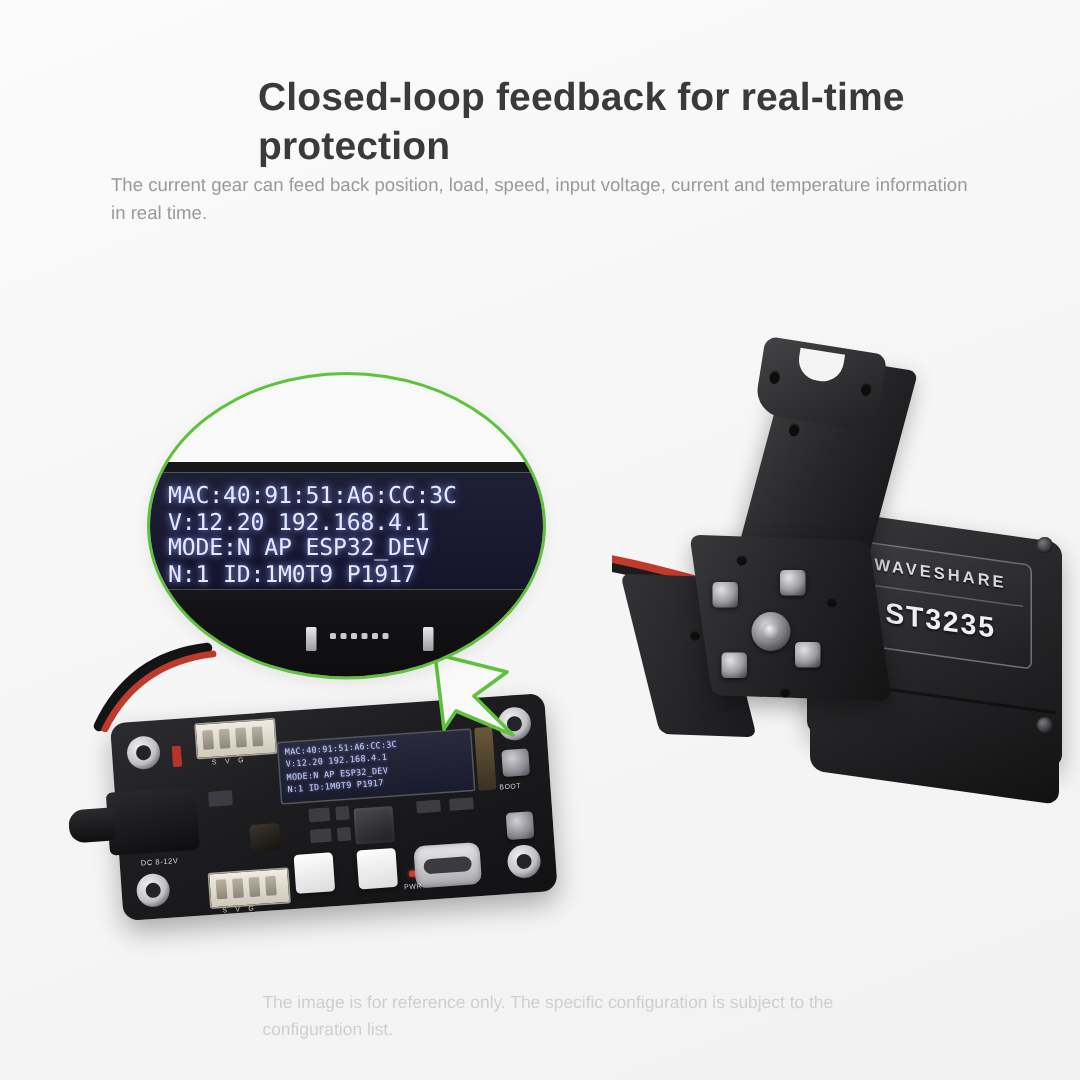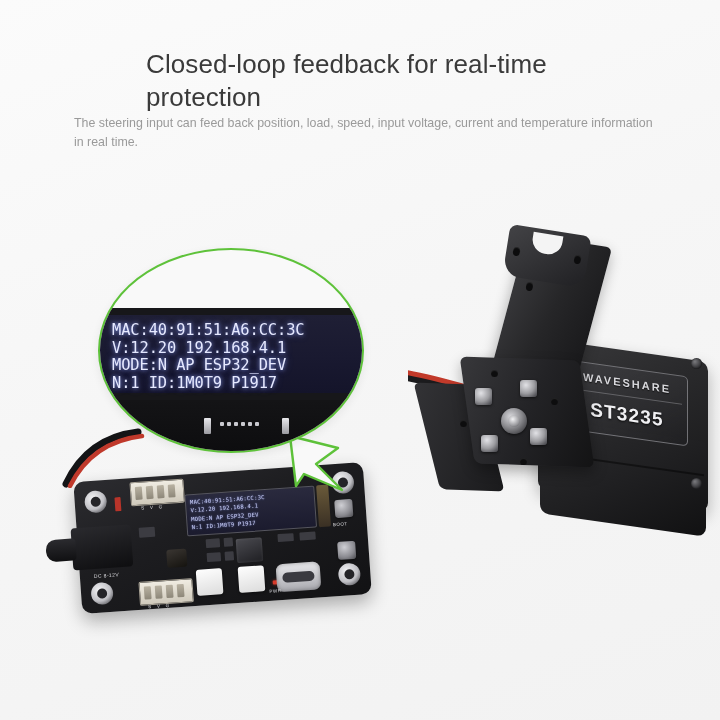--- a/index.html
+++ b/index.html
@@ -9,22 +9,22 @@
     font-family:"Liberation Sans", sans-serif;
     overflow:hidden;position:relative;
   }
   .page{
     position:absolute;inset:0;
     background:linear-gradient(160deg,#fbfbfb 0%,#f6f6f6 45%,#f2f2f2 100%);
   }
 
   
   .headline{
-    position:absolute;left:146px;top:48px;width:470px;
-    font-size:26px;line-height:1.28;color:#3a3a3a;font-weight:400;
+    position:absolute;left:172px;top:48px;width:470px;
+    font-size:26px;line-height:1.28;color:#3a3a3a;font-weight:700;
     letter-spacing:.1px;
   }
   .para1{
     position:absolute;left:74px;top:114px;width:580px;
     font-size:12.4px;line-height:1.52;color:#9a9a9a;
   }
   .para2{
     position:absolute;left:90px;top:156px;width:566px;
     font-size:12.2px;line-height:1.52;color:#a3a3a3;
   }
@@ -300,21 +300,21 @@
   .callout-tail{position:absolute;left:188px;top:186px;width:70px;height:58px;}
 
   .wire-red{position:absolute;left:60px;top:228px;width:120px;height:60px;}
 </style>
 </head>
 <body>
 
 <div class="page">
 
   <div class="headline">Closed-loop feedback for real-time protection</div>
-  <div class="para1">The steering input can feed back position, load, speed, input voltage, current and temperature information in real time.</div>
+  <div class="para1">The current gear can feed back position, load, speed, input voltage, current and temperature information in real time.</div>
 
   <div class="stage">
 
     <div class="servo">
 
       <svg class="wire" viewBox="0 0 300 310">
         <path d="M92,170 C60,162 30,152 -4,146" stroke="#1b1b1d" stroke-width="9" fill="none" stroke-linecap="round"></path>
         <path d="M92,166 C60,158 30,148 -4,142" stroke="#c23a2a" stroke-width="5" fill="none" stroke-linecap="round"></path>
       </svg>
 
@@ -440,13 +440,14 @@
             <i></i>
             <i></i>
         </div>
         <div class="clip" style="left:104px"></div>
         <div class="clip" style="left:182px"></div>
       </div>
     </div>
 
   </div>
 
+  <div class="footnote">The image is for reference only. The specific configuration is subject to the configuration list.</div>
 </div>
 
 </body></html>

